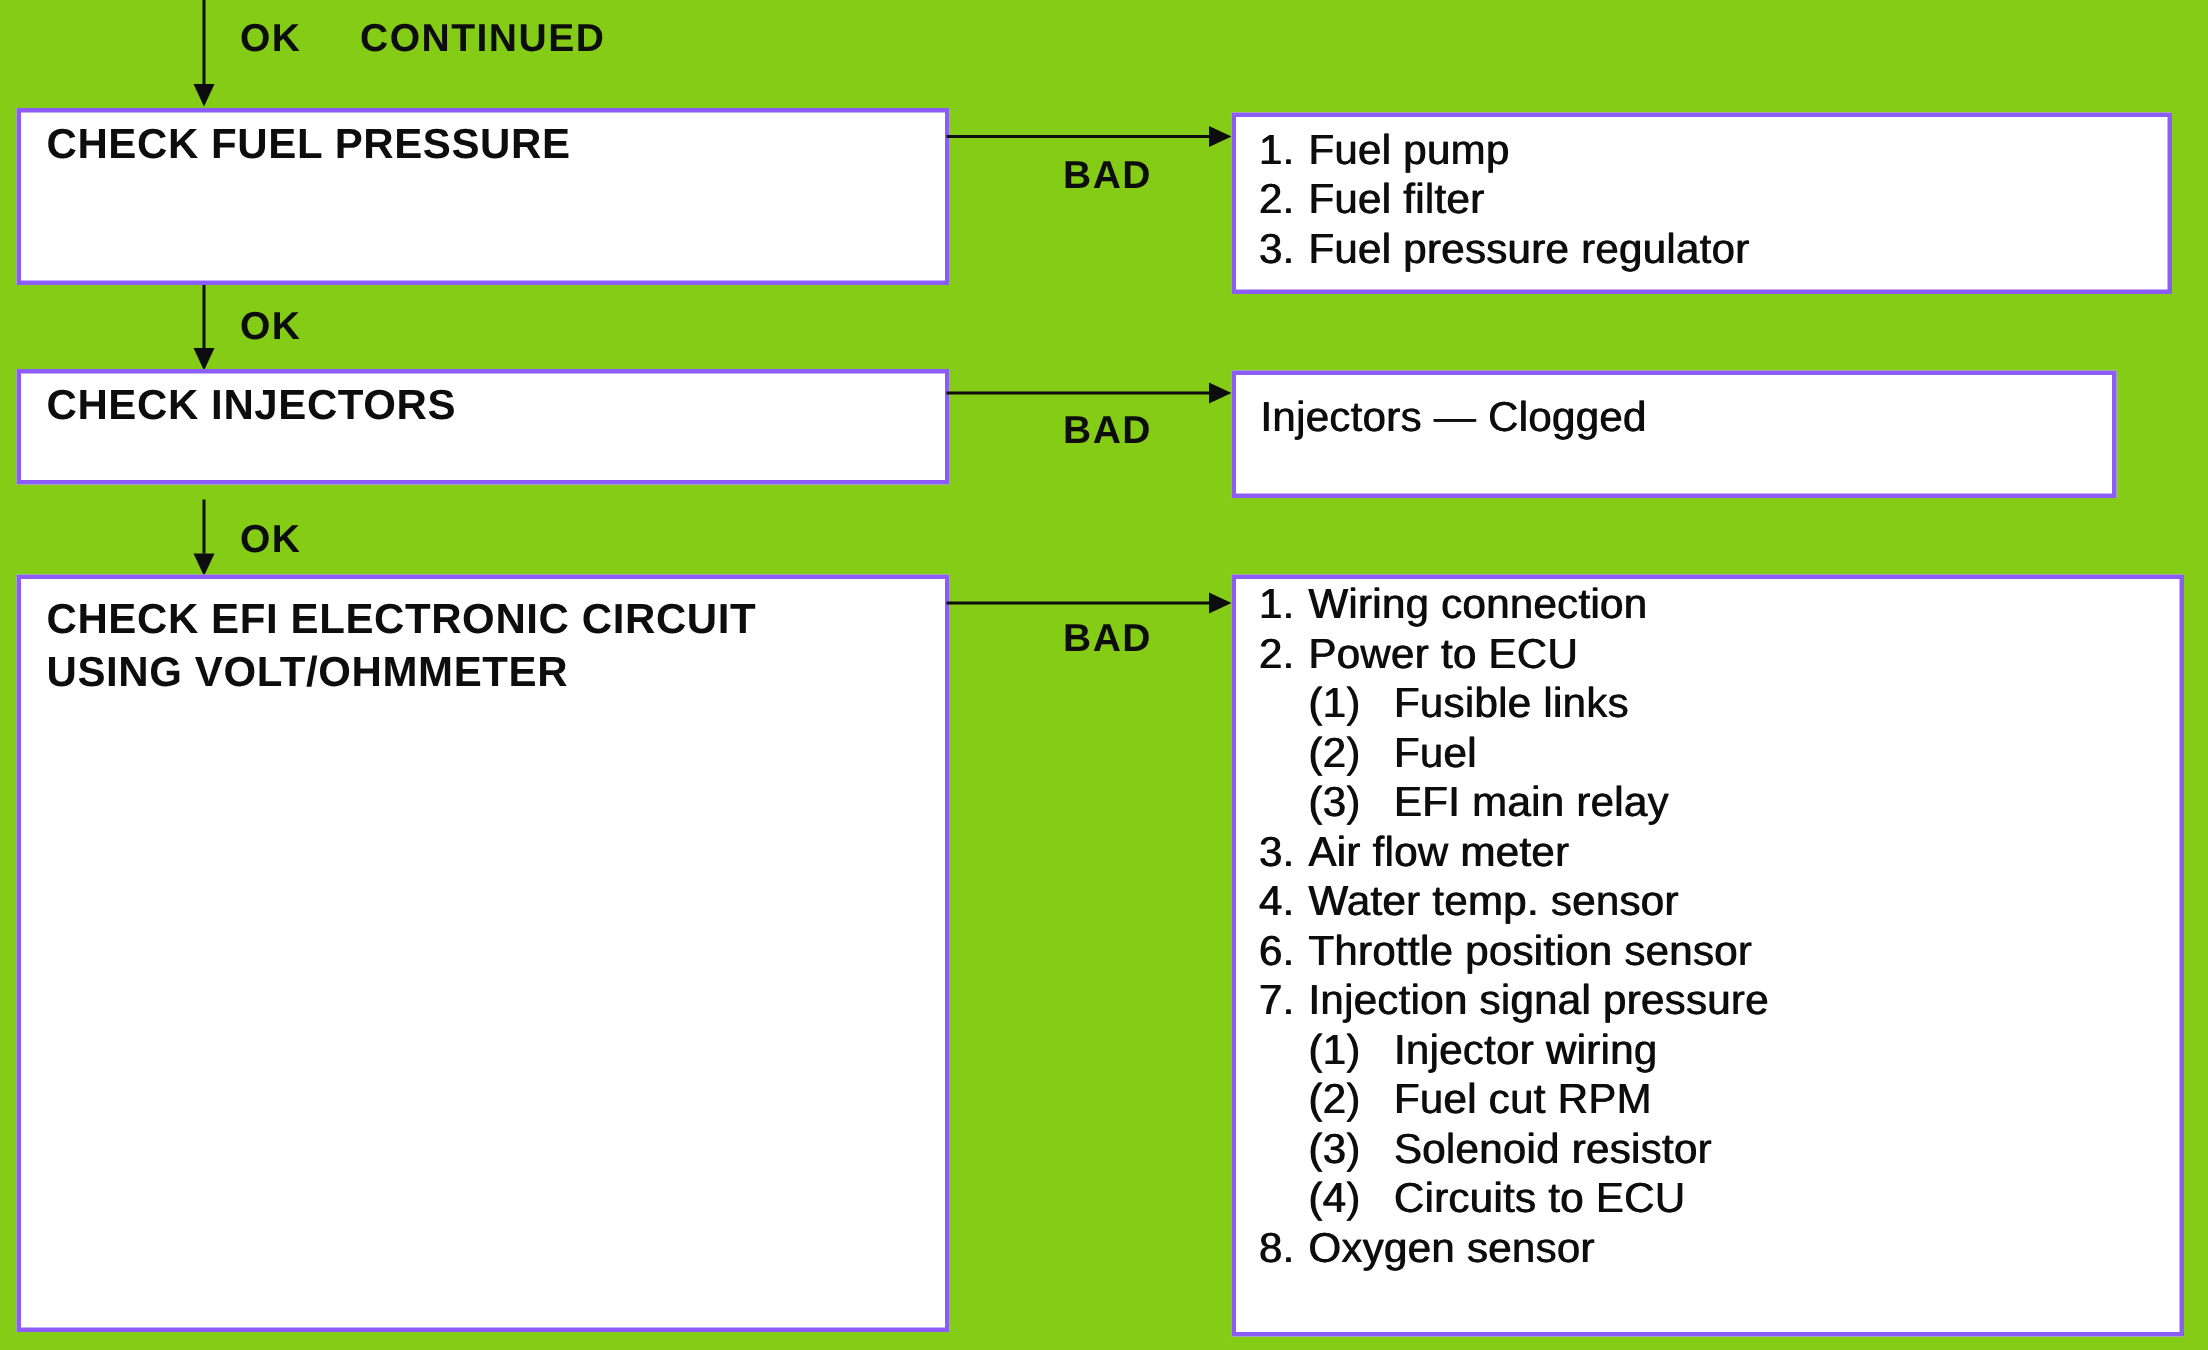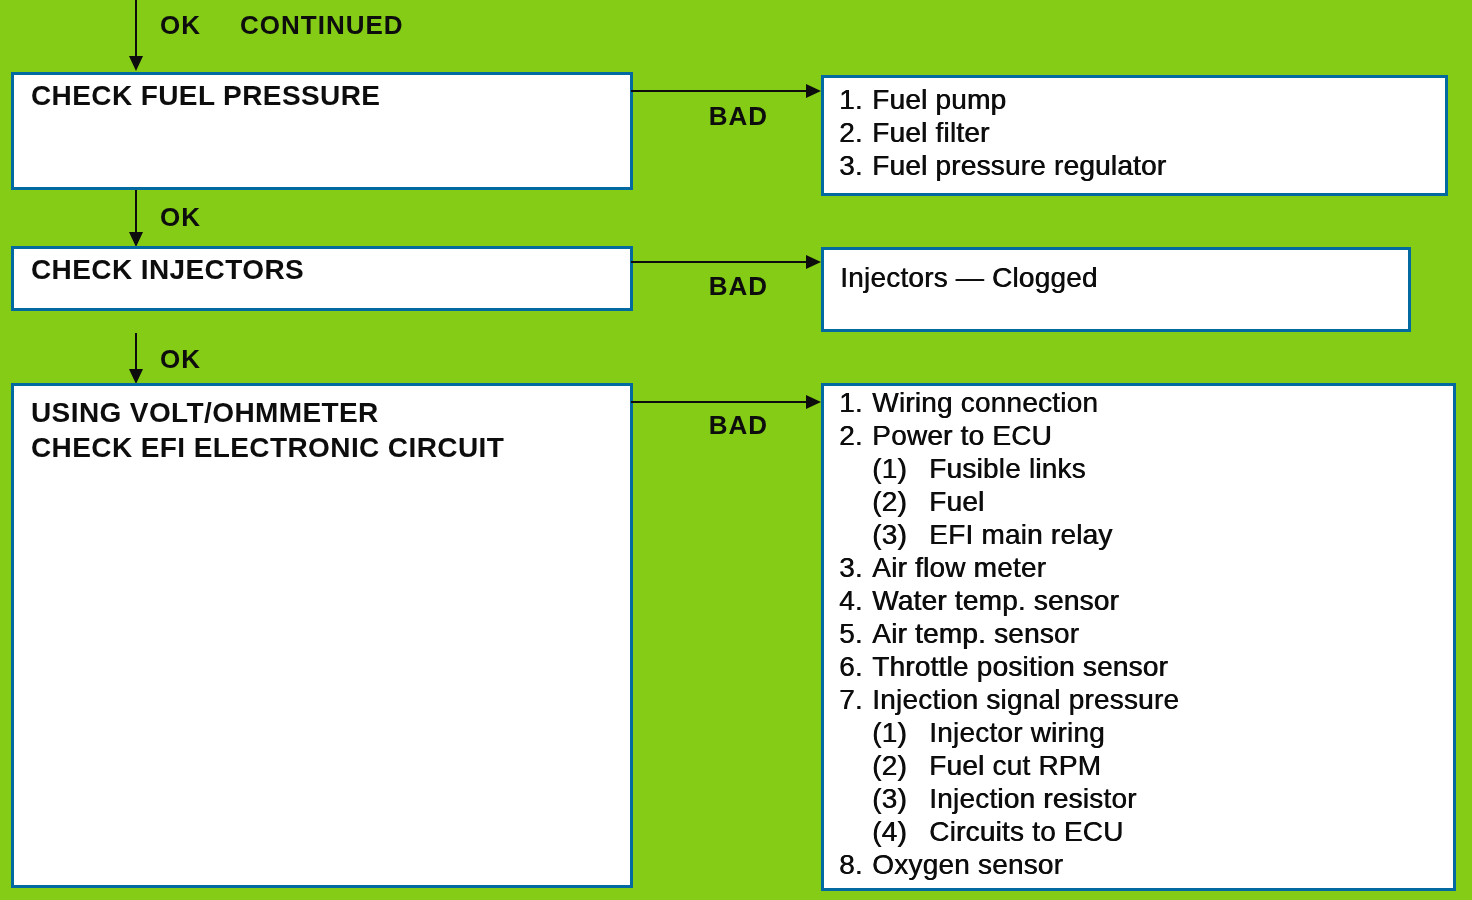--- a/index.html
+++ b/index.html
@@ -7,21 +7,21 @@
     position: relative;
     width: 1472px;
     height: 900px;
     background: #84cc16;
     font-family: "Liberation Sans", "DejaVu Sans", sans-serif;
     color: #0d0d0d;
     overflow: hidden;
   }
   .box {
     position: absolute;
-    border: 3px solid #0369a1;
+    border: 3px solid #8b5cf6;
     background: #ffffff;
     box-sizing: border-box;
   }
   .step-title {
     font-size: 28px;
     font-weight: 700;
     letter-spacing: 0.4px;
     line-height: 34px;
     padding: 4px 0 0 17px;
     color: #0d0d0d;
@@ -86,56 +86,55 @@
       <div class="row"><span class="num">1.</span><span>Fuel pump</span></div>
       <div class="row"><span class="num">2.</span><span>Fuel filter</span></div>
       <div class="row"><span class="num">3.</span><span>Fuel pressure regulator</span></div>
     </div>
   </div>
 
   <div class="vline" style="left:135px; top:190px; height:42px;"></div>
   <div class="arrow-down" style="left:129px; top:232px;"></div>
   <span class="lbl" style="left:160px; top:202px;">OK</span>
 
-  <div class="box" style="left:11px; top:246px; width:622px; height:65px;">
+  <div class="box" style="left:11px; top:246px; width:622px; height:77px;">
     <div class="step-title">CHECK INJECTORS</div>
   </div>
   <div class="hline" style="left:631px; top:261px; width:176px;"></div>
   <div class="arrow-right" style="left:806px; top:255px;"></div>
   <span class="lbl bad" style="left:688px; top:271px;">BAD</span>
   <div class="box" style="left:821px; top:247px; width:590px; height:85px;">
     <div class="list single-line" style="padding:13px 0 0 16px;">Injectors — Clogged</div>
   </div>
 
   <div class="vline" style="left:135px; top:333px; height:36px;"></div>
   <div class="arrow-down" style="left:129px; top:369px;"></div>
   <span class="lbl" style="left:160px; top:344px;">OK</span>
 
   <div class="box" style="left:11px; top:383px; width:622px; height:505px;">
     <div class="step-title" style="padding-top:9px; line-height:35px;">
+      <div>CHECK EFI ELECTRONIC CIRCUIT</div>
       <div>USING VOLT/OHMMETER</div>
-      <div>CHECK EFI ELECTRONIC CIRCUIT</div>
     </div>
   </div>
   <div class="hline" style="left:631px; top:401px; width:176px;"></div>
   <div class="arrow-right" style="left:806px; top:395px;"></div>
   <span class="lbl bad" style="left:688px; top:410px;">BAD</span>
   <div class="box" style="left:821px; top:383px; width:635px; height:508px;">
     <div class="list" style="padding-top:0;">
       <div class="row"><span class="num">1.</span><span>Wiring connection</span></div>
       <div class="row"><span class="num">2.</span><span>Power to ECU</span></div>
       <div class="row sub"><span class="num">(1)</span><span>Fusible links</span></div>
       <div class="row sub"><span class="num">(2)</span><span>Fuel</span></div>
       <div class="row sub"><span class="num">(3)</span><span>EFI main relay</span></div>
       <div class="row"><span class="num">3.</span><span>Air flow meter</span></div>
       <div class="row"><span class="num">4.</span><span>Water temp. sensor</span></div>
-      <div class="row"><span class="num">5.</span><span>Air temp. sensor</span></div>
       <div class="row"><span class="num">6.</span><span>Throttle position sensor</span></div>
       <div class="row"><span class="num">7.</span><span>Injection signal pressure</span></div>
       <div class="row sub"><span class="num">(1)</span><span>Injector wiring</span></div>
       <div class="row sub"><span class="num">(2)</span><span>Fuel cut RPM</span></div>
-      <div class="row sub"><span class="num">(3)</span><span>Injection resistor</span></div>
+      <div class="row sub"><span class="num">(3)</span><span>Solenoid resistor</span></div>
       <div class="row sub"><span class="num">(4)</span><span>Circuits to ECU</span></div>
       <div class="row"><span class="num">8.</span><span>Oxygen sensor</span></div>
     </div>
   </div>
 
 </div>
 
 </body></html>

